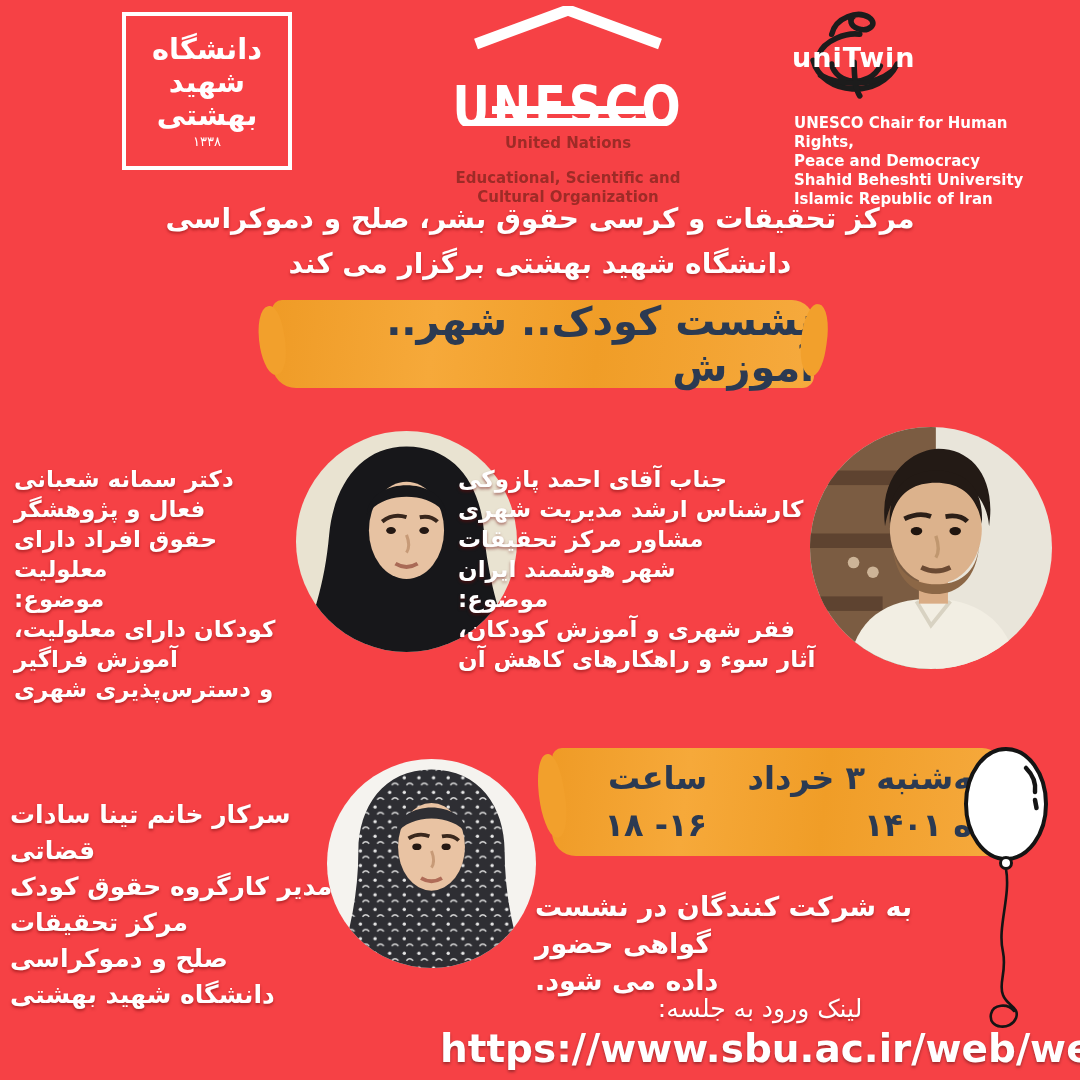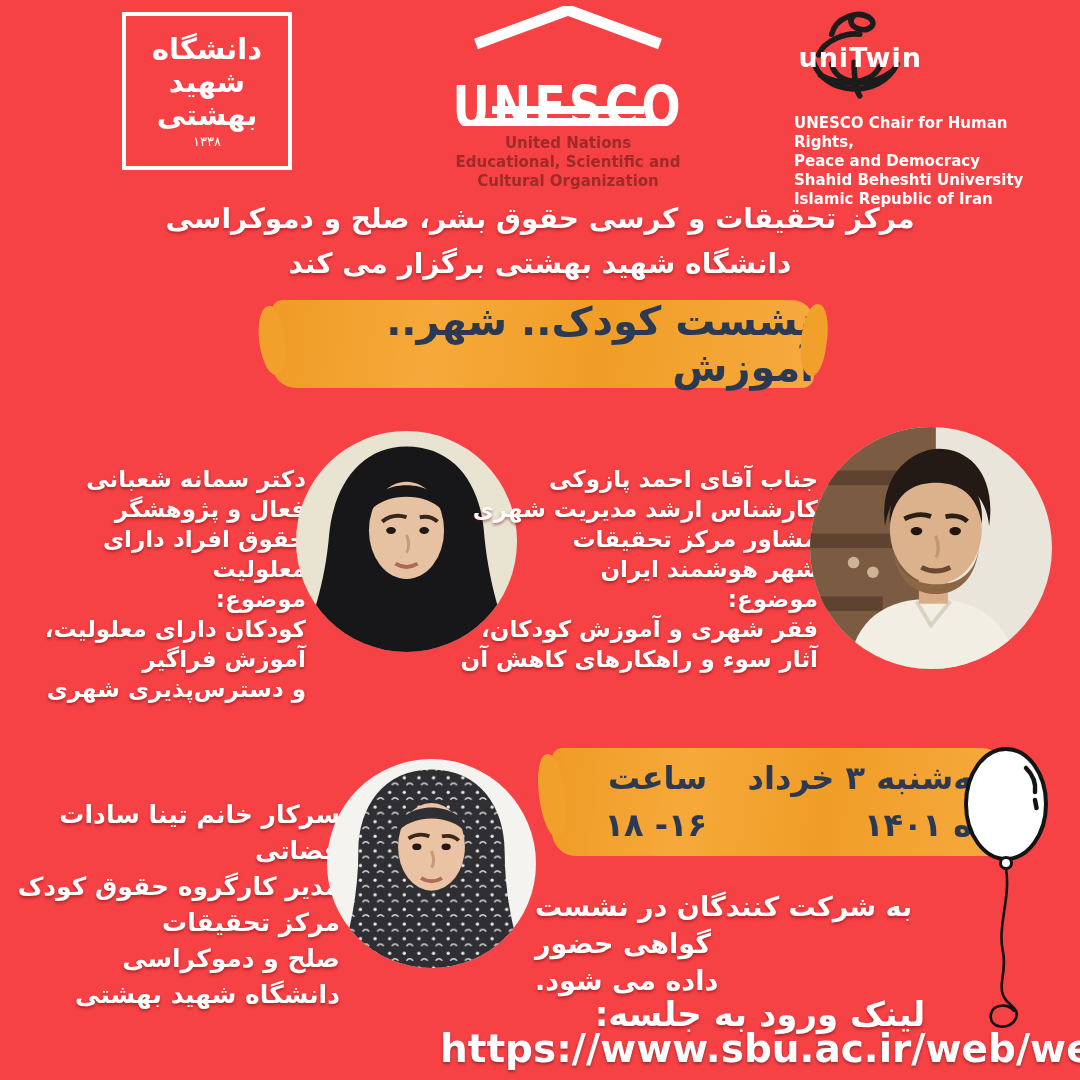--- a/index.html
+++ b/index.html
@@ -10,21 +10,21 @@
   .sbu-logo{position:absolute;left:122px;top:12px;width:162px;height:150px;border:4px solid #fff;
     display:flex;flex-direction:column;align-items:center;justify-content:center;color:#fff;}
   .sbu-line{font-weight:bold;font-size:29px;line-height:33px;}
   .sbu-year{font-size:13px;margin-top:2px;letter-spacing:2px;}
 
   .unesco{position:absolute;left:448px;top:6px;width:240px;text-align:center;}
   .unesco-caption{color:#9e2b27;font-weight:bold;font-size:15px;line-height:19px;margin-top:4px;}
 
   .unitwin{position:absolute;left:792px;top:6px;width:250px;color:#fff;}
   .unitwin-globe{position:absolute;left:8px;top:0;}
-  .unitwin-word{position:absolute;left:0px;top:36px;width:130px;text-align:right;
+  .unitwin-word{position:absolute;left:0px;top:36px;width:130px;text-align:left;
     font-weight:bold;font-size:27px;color:#fff;letter-spacing:1px;}
   .unitwin-caption{position:absolute;left:2px;top:108px;width:250px;font-size:15px;
     line-height:19px;font-weight:bold;color:#fff;}
 
   
   .intro{position:absolute;left:0;top:196px;width:100%;text-align:center;direction:rtl;
     color:#fff;font-weight:bold;font-size:28px;line-height:45px;
     text-shadow:0 2px 3px rgba(110,8,8,.45);}
 
   
@@ -33,21 +33,21 @@
   .brush::before{content:"";position:absolute;top:6px;left:-13px;width:26px;height:78%;
     background:#f2a02c;border-radius:60% 40% 55% 45%;transform:rotate(-10deg);}
   .brush::after{content:"";position:absolute;top:4px;right:-13px;width:26px;height:82%;
     background:#f2a02c;border-radius:45% 55% 40% 60%;transform:rotate(9deg);}
 
   .title-brush{left:272px;top:300px;width:542px;height:88px;}
   .title-text{width:100%;height:100%;display:flex;align-items:center;justify-content:center;
     direction:rtl;color:#2b3a52;font-weight:bold;font-size:40px;}
 
   
-  .ptext{position:absolute;direction:rtl;text-align:right;color:#fff;font-weight:bold;
+  .ptext{position:absolute;direction:rtl;text-align:left;color:#fff;font-weight:bold;
     text-shadow:0 2px 3px rgba(110,8,8,.5);}
   .speaker-left{left:14px;top:464px;width:292px;font-size:23px;line-height:30px;}
   .speaker-right{left:458px;top:464px;width:360px;font-size:23px;line-height:30px;}
   .secretary{left:10px;top:797px;width:330px;font-size:25px;line-height:36px;}
 
   
   .photo{position:absolute;border-radius:50%;overflow:hidden;}
   .photo svg{display:block;width:100%;height:100%;}
   .photo1{left:296px;top:431px;width:221px;height:221px;}
   .photo2{left:810px;top:427px;width:242px;height:242px;}
@@ -55,21 +55,21 @@
 
   
   .date-brush{left:552px;top:748px;width:452px;height:108px;}
   .date-inner{width:100%;height:100%;display:flex;flex-direction:row;align-items:center;
     justify-content:flex-start;direction:rtl;color:#2b3a52;font-weight:bold;font-size:32px;line-height:47px;}
 
   .note{position:absolute;left:535px;top:888px;width:440px;direction:rtl;text-align:left;
     color:#fff;font-weight:bold;font-size:27px;line-height:37px;text-shadow:0 2px 3px rgba(110,8,8,.5);}
 
   .join-label{position:absolute;left:440px;top:994px;width:640px;text-align:center;direction:rtl;
-    color:#fff;font-weight:bold;font-size:34px;text-shadow:0 2px 3px rgba(110,8,8,.5);}
+    color:#fff;font-weight:normal;font-size:25px;text-shadow:0 2px 3px rgba(110,8,8,.5);}
   .join-url{position:absolute;left:440px;top:1026px;width:640px;text-align:center;direction:ltr;
     color:#fff;font-weight:bold;font-size:39px;text-shadow:0 2px 3px rgba(0,0,0,.35);}
 
   .balloon{position:absolute;left:952px;top:742px;width:112px;height:305px;z-index:3;}
 </style>
 </head>
 <body>
 
 <div class="poster">
 
@@ -81,21 +81,21 @@
   </div>
 
   <div class="unesco">
     <svg width="240" height="120" viewBox="0 0 240 120">
       <polyline points="28,38 120,4 212,38" fill="none" stroke="#ffffff" stroke-width="11"></polyline>
       <text x="120" y="92" text-anchor="middle" fill="#ffffff" font-family="DejaVu Sans, sans-serif" font-weight="bold" font-size="46" letter-spacing="3" transform="translate(0,6) scale(1,1.25)">UNESCO</text>
       <rect x="44" y="100" width="152" height="8" fill="#ffffff"></rect>
       <rect x="30" y="112" width="180" height="8" fill="#ffffff"></rect>
     </svg>
     <div class="unesco-caption">United Nations</div>
-    <div class="unesco-caption" style="margin-top:0">Educational, Scientific and</div>
+    <div class="unesco-caption" style="margin-top:16px">Educational, Scientific and</div>
     <div class="unesco-caption" style="margin-top:0">Cultural Organization</div>
   </div>
 
   <div class="unitwin" style="height:200px;">
     <svg class="unitwin-globe" width="112" height="105" viewBox="0 0 120 112">
       <g fill="none" stroke="#1c1c1c" stroke-width="6" stroke-linecap="round">
         <path d="M34,30 C38,12 62,4 74,12 C84,19 74,28 62,24 C54,21 52,14 58,10"></path>
         <path d="M20,52 C26,36 50,28 64,30"></path>
         <path d="M14,58 C24,96 86,100 104,62"></path>
         <path d="M34,62 C38,84 74,88 86,64"></path>

